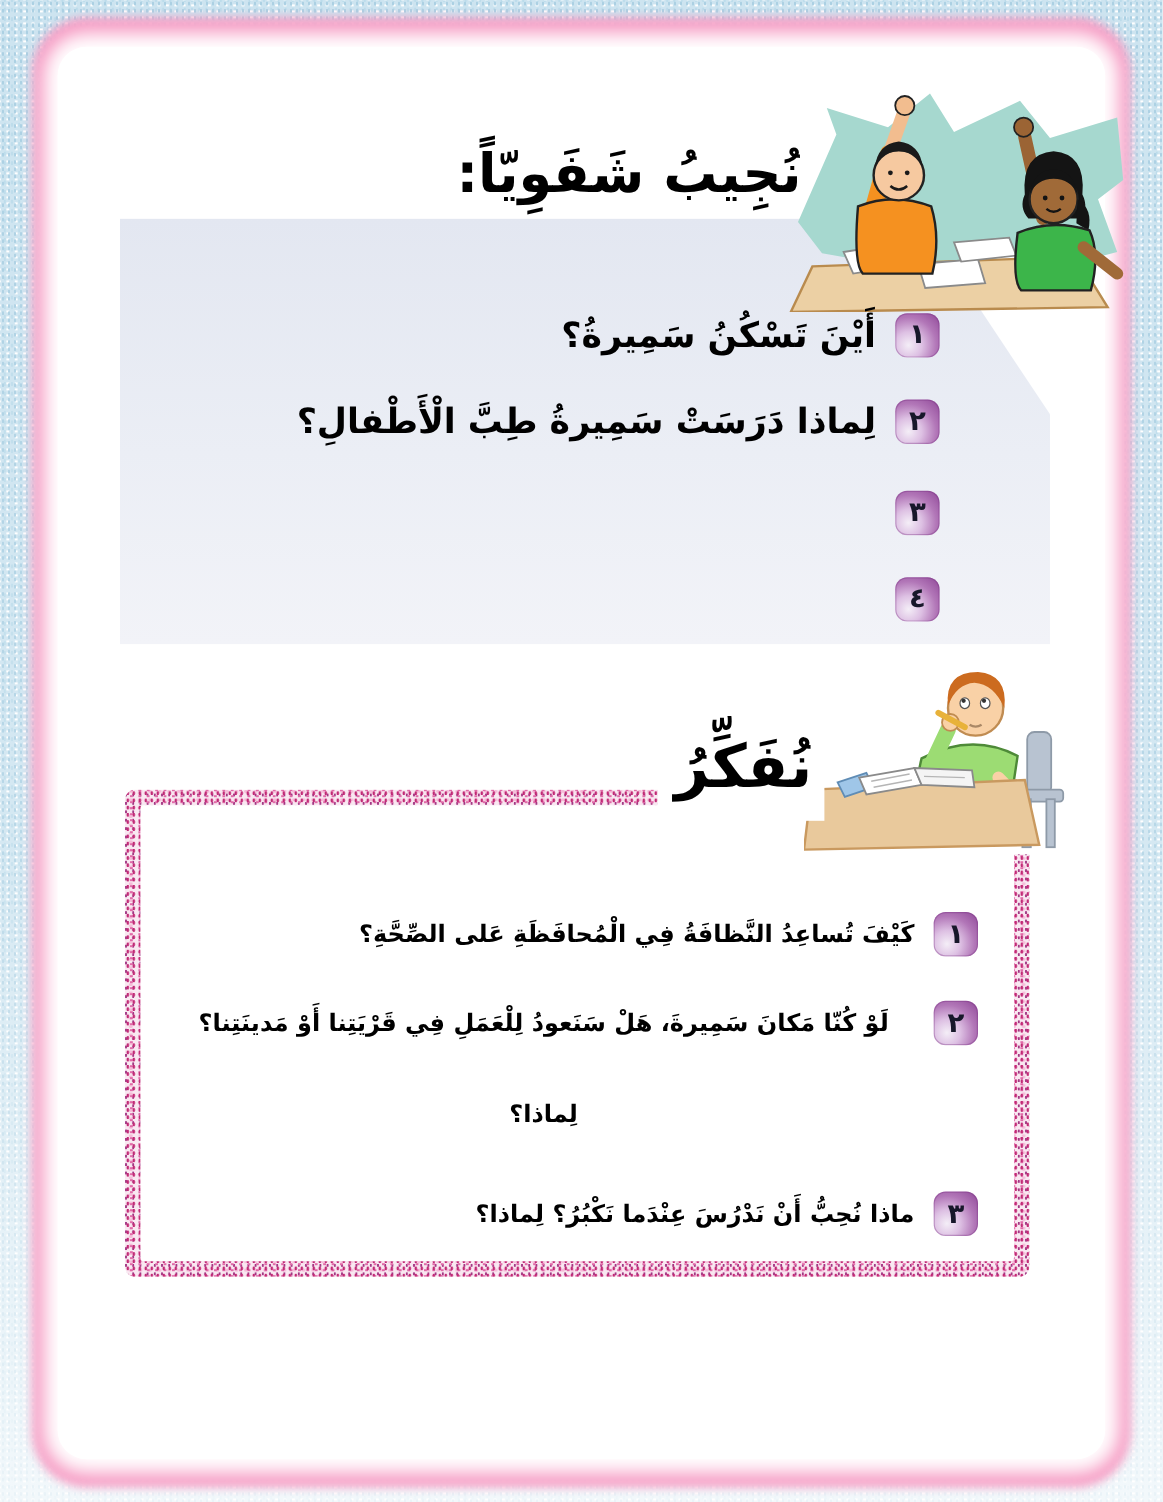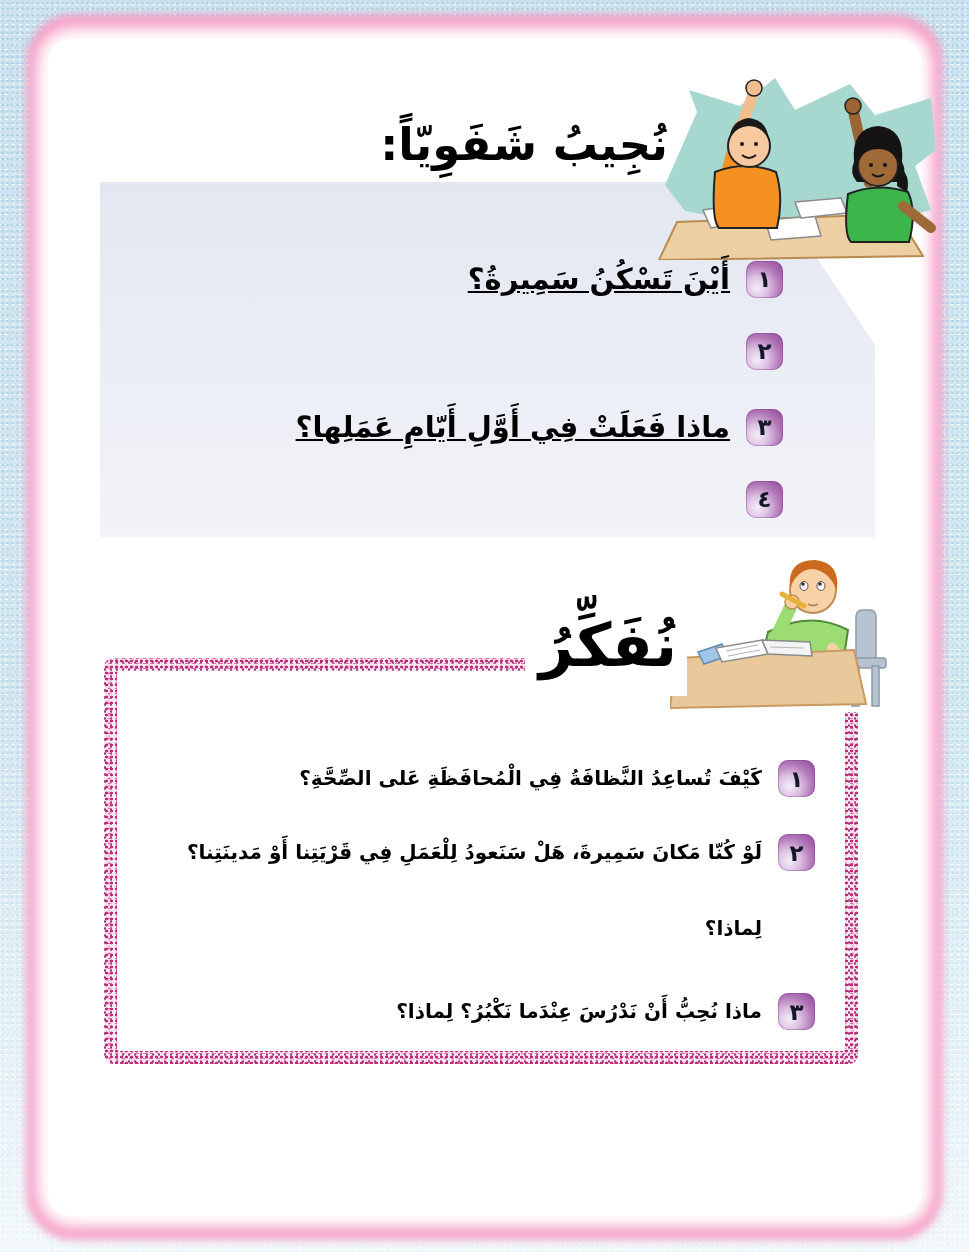--- a/index.html
+++ b/index.html
@@ -20,24 +20,24 @@
     border-radius:24px;background:#ffffff;box-shadow:0 0 16px 12px #ffffff;}
   .content{position:absolute;inset:0;}
 
   
   .qbox1{position:absolute;left:100px;top:182px;width:775px;height:355px;z-index:1;
     background:linear-gradient(180deg,#e3e7f1 0%,#ebeef5 55%,#f2f3f8 100%);
     clip-path:polygon(0 0, 86% 0, 100% 46%, 100% 100%, 0 100%);}
 
   .sec-title{position:absolute;z-index:4;direction:rtl;color:#000;font-weight:bold;white-space:nowrap;}
   .title1{right:301px;top:118px;font-size:45px;}
-  .title2{right:282px;top:608px;font-size:60px;background:#ffffff;padding:2px 10px 16px 14px;}
+  .title2{right:282px;top:608px;font-size:50px;background:#ffffff;padding:2px 10px 16px 14px;}
 
   .q-row{position:absolute;z-index:4;display:flex;direction:rtl;gap:16px;align-items:center;height:46px;}
-  .q-row .q-text{font-size:29px;font-weight:bold;color:#000;white-space:nowrap;direction:rtl;text-decoration:underline;}
+  .q-row .q-text{font-size:29px;font-weight:bold;color:#000;white-space:nowrap;direction:rtl;}
   .badge{flex:0 0 auto;width:37px;height:37px;border-radius:10px;
     background:radial-gradient(circle at 30% 72%, #f4eef7 0%, #ddc0e3 30%, #b277b8 62%, #8d4596 100%);
     box-shadow:inset 0 0 0 1px rgba(120,50,130,.35);
     display:flex;align-items:center;justify-content:center;
     font-size:23px;font-weight:bold;color:#17172a;}
 
   
   .qbox2{position:absolute;left:104px;top:658px;width:754px;height:406px;z-index:1;border-radius:9px;
     background-color:#f9e8f1;
     background-image:
@@ -45,21 +45,21 @@
       radial-gradient(#e06aa8 1.1px, transparent 1.3px),
       radial-gradient(#a23784 0.9px, transparent 1.15px),
       radial-gradient(#f6bcd9 1.4px, transparent 1.6px);
     background-size:5px 6px, 7px 5px, 6px 7px, 8px 7px;
     background-position:0 0, 2px 3px, 4px 1px, 1px 5px;}
   .qbox2-inner{position:absolute;inset:13px;background:#ffffff;border-radius:3px;}
 
   .q-row2{position:absolute;z-index:4;display:flex;direction:rtl;gap:16px;align-items:flex-start;}
   .q-row2 .badge{margin-top:20px;}
   .q-row2 .q-text{font-size:20px;line-height:76px;font-weight:bold;color:#000;direction:rtl;white-space:nowrap;}
-  .q-row2 .q-text.wrap{white-space:normal;width:618px;text-align:right;}
+  .q-row2 .q-text.wrap{white-space:normal;width:618px;text-align:center;}
 
   
   .illus{position:absolute;z-index:3;}
   #illus-classroom{left:645px;top:70px;}
   #illus-thinking{left:666px;top:550px;background:#ffffff;padding:2px 4px;}
 </style>
 </head>
 <body>
 
 <div id="canvas">
@@ -108,24 +108,24 @@
     </svg>
 
     <div class="sec-title title1">نُجِيبُ شَفَوِيّاً:</div>
 
     <div class="q-row" style="top:256px;right:186px;">
       <span class="badge">١</span>
       <span class="q-text">أَيْنَ تَسْكُنُ سَمِيرةُ؟</span>
     </div>
     <div class="q-row" style="top:328px;right:186px;">
       <span class="badge">٢</span>
+      <span class="q-text">لِماذا دَرَسَتْ سَمِيرةُ طِبَّ الْأَطْفالِ؟</span>
     </div>
     <div class="q-row" style="top:404px;right:186px;">
       <span class="badge">٣</span>
-      <span class="q-text">ماذا فَعَلَتْ فِي أَوَّلِ أَيّامِ عَمَلِها؟</span>
     </div>
     <div class="q-row" style="top:476px;right:186px;">
       <span class="badge">٤</span>
     </div>
 
     <div class="qbox2">
       <div class="qbox2-inner"></div>
     </div>
 
     <svg id="illus-thinking" class="illus" width="244" height="158" viewBox="0 0 244 158">

